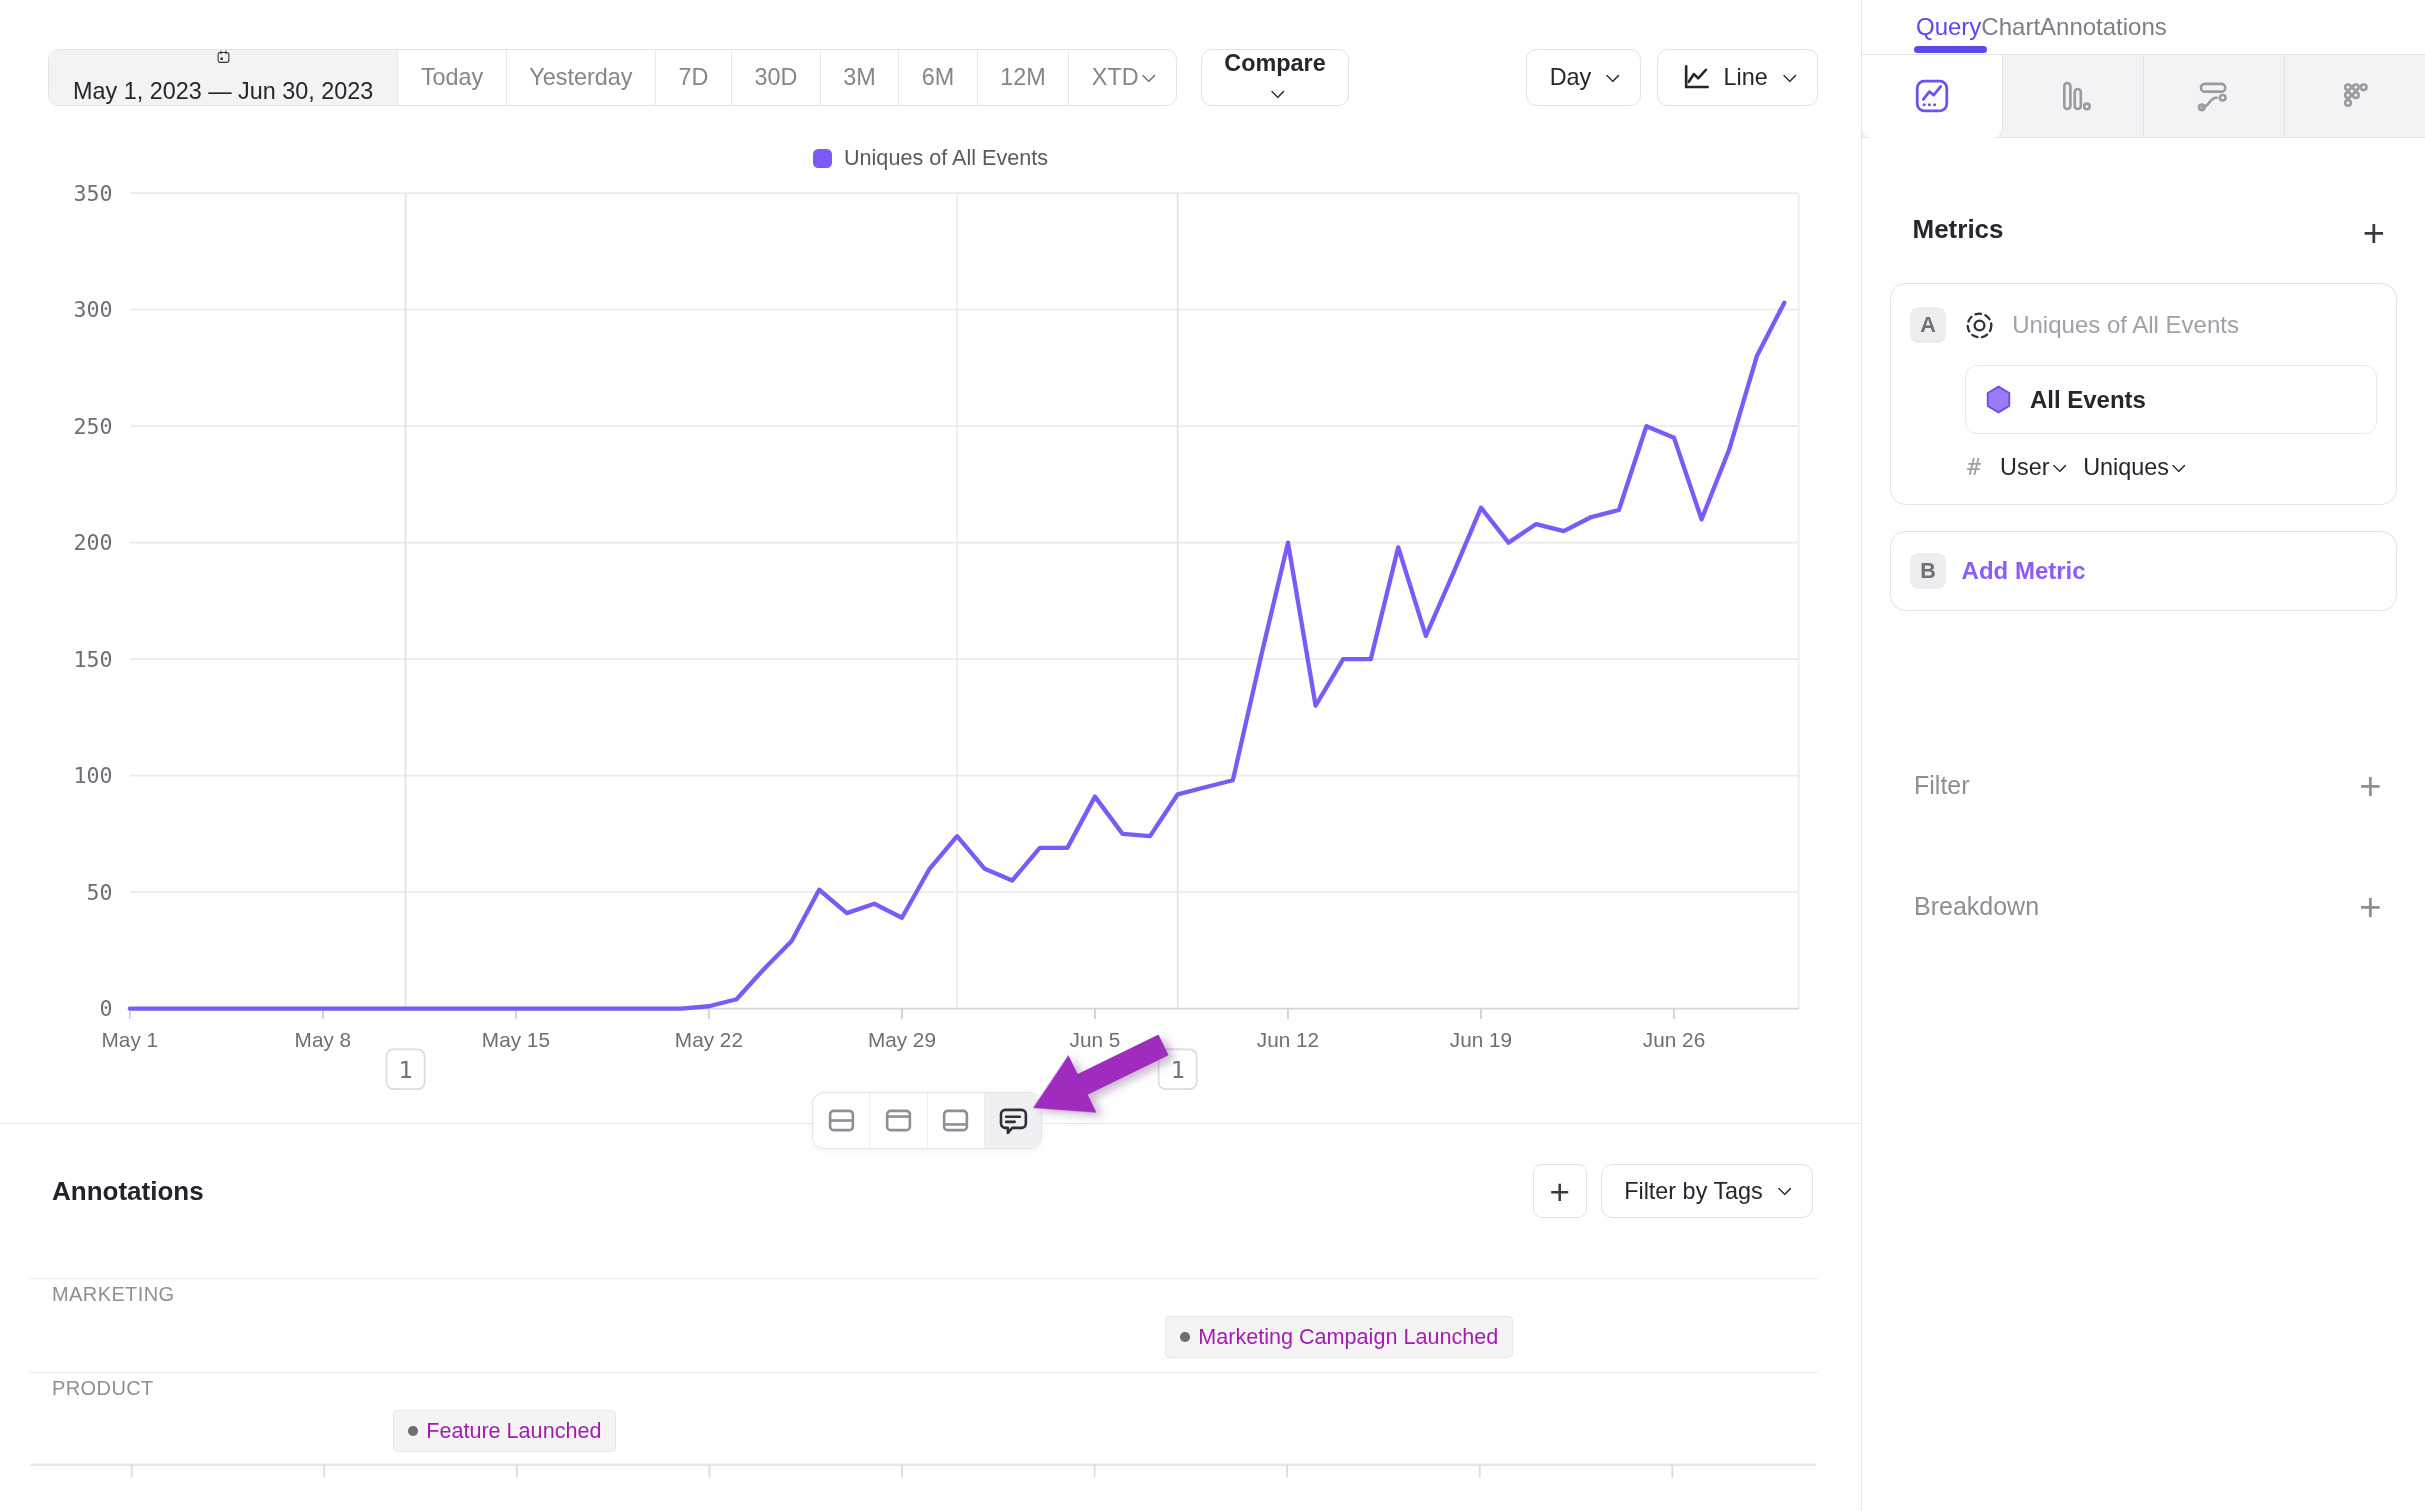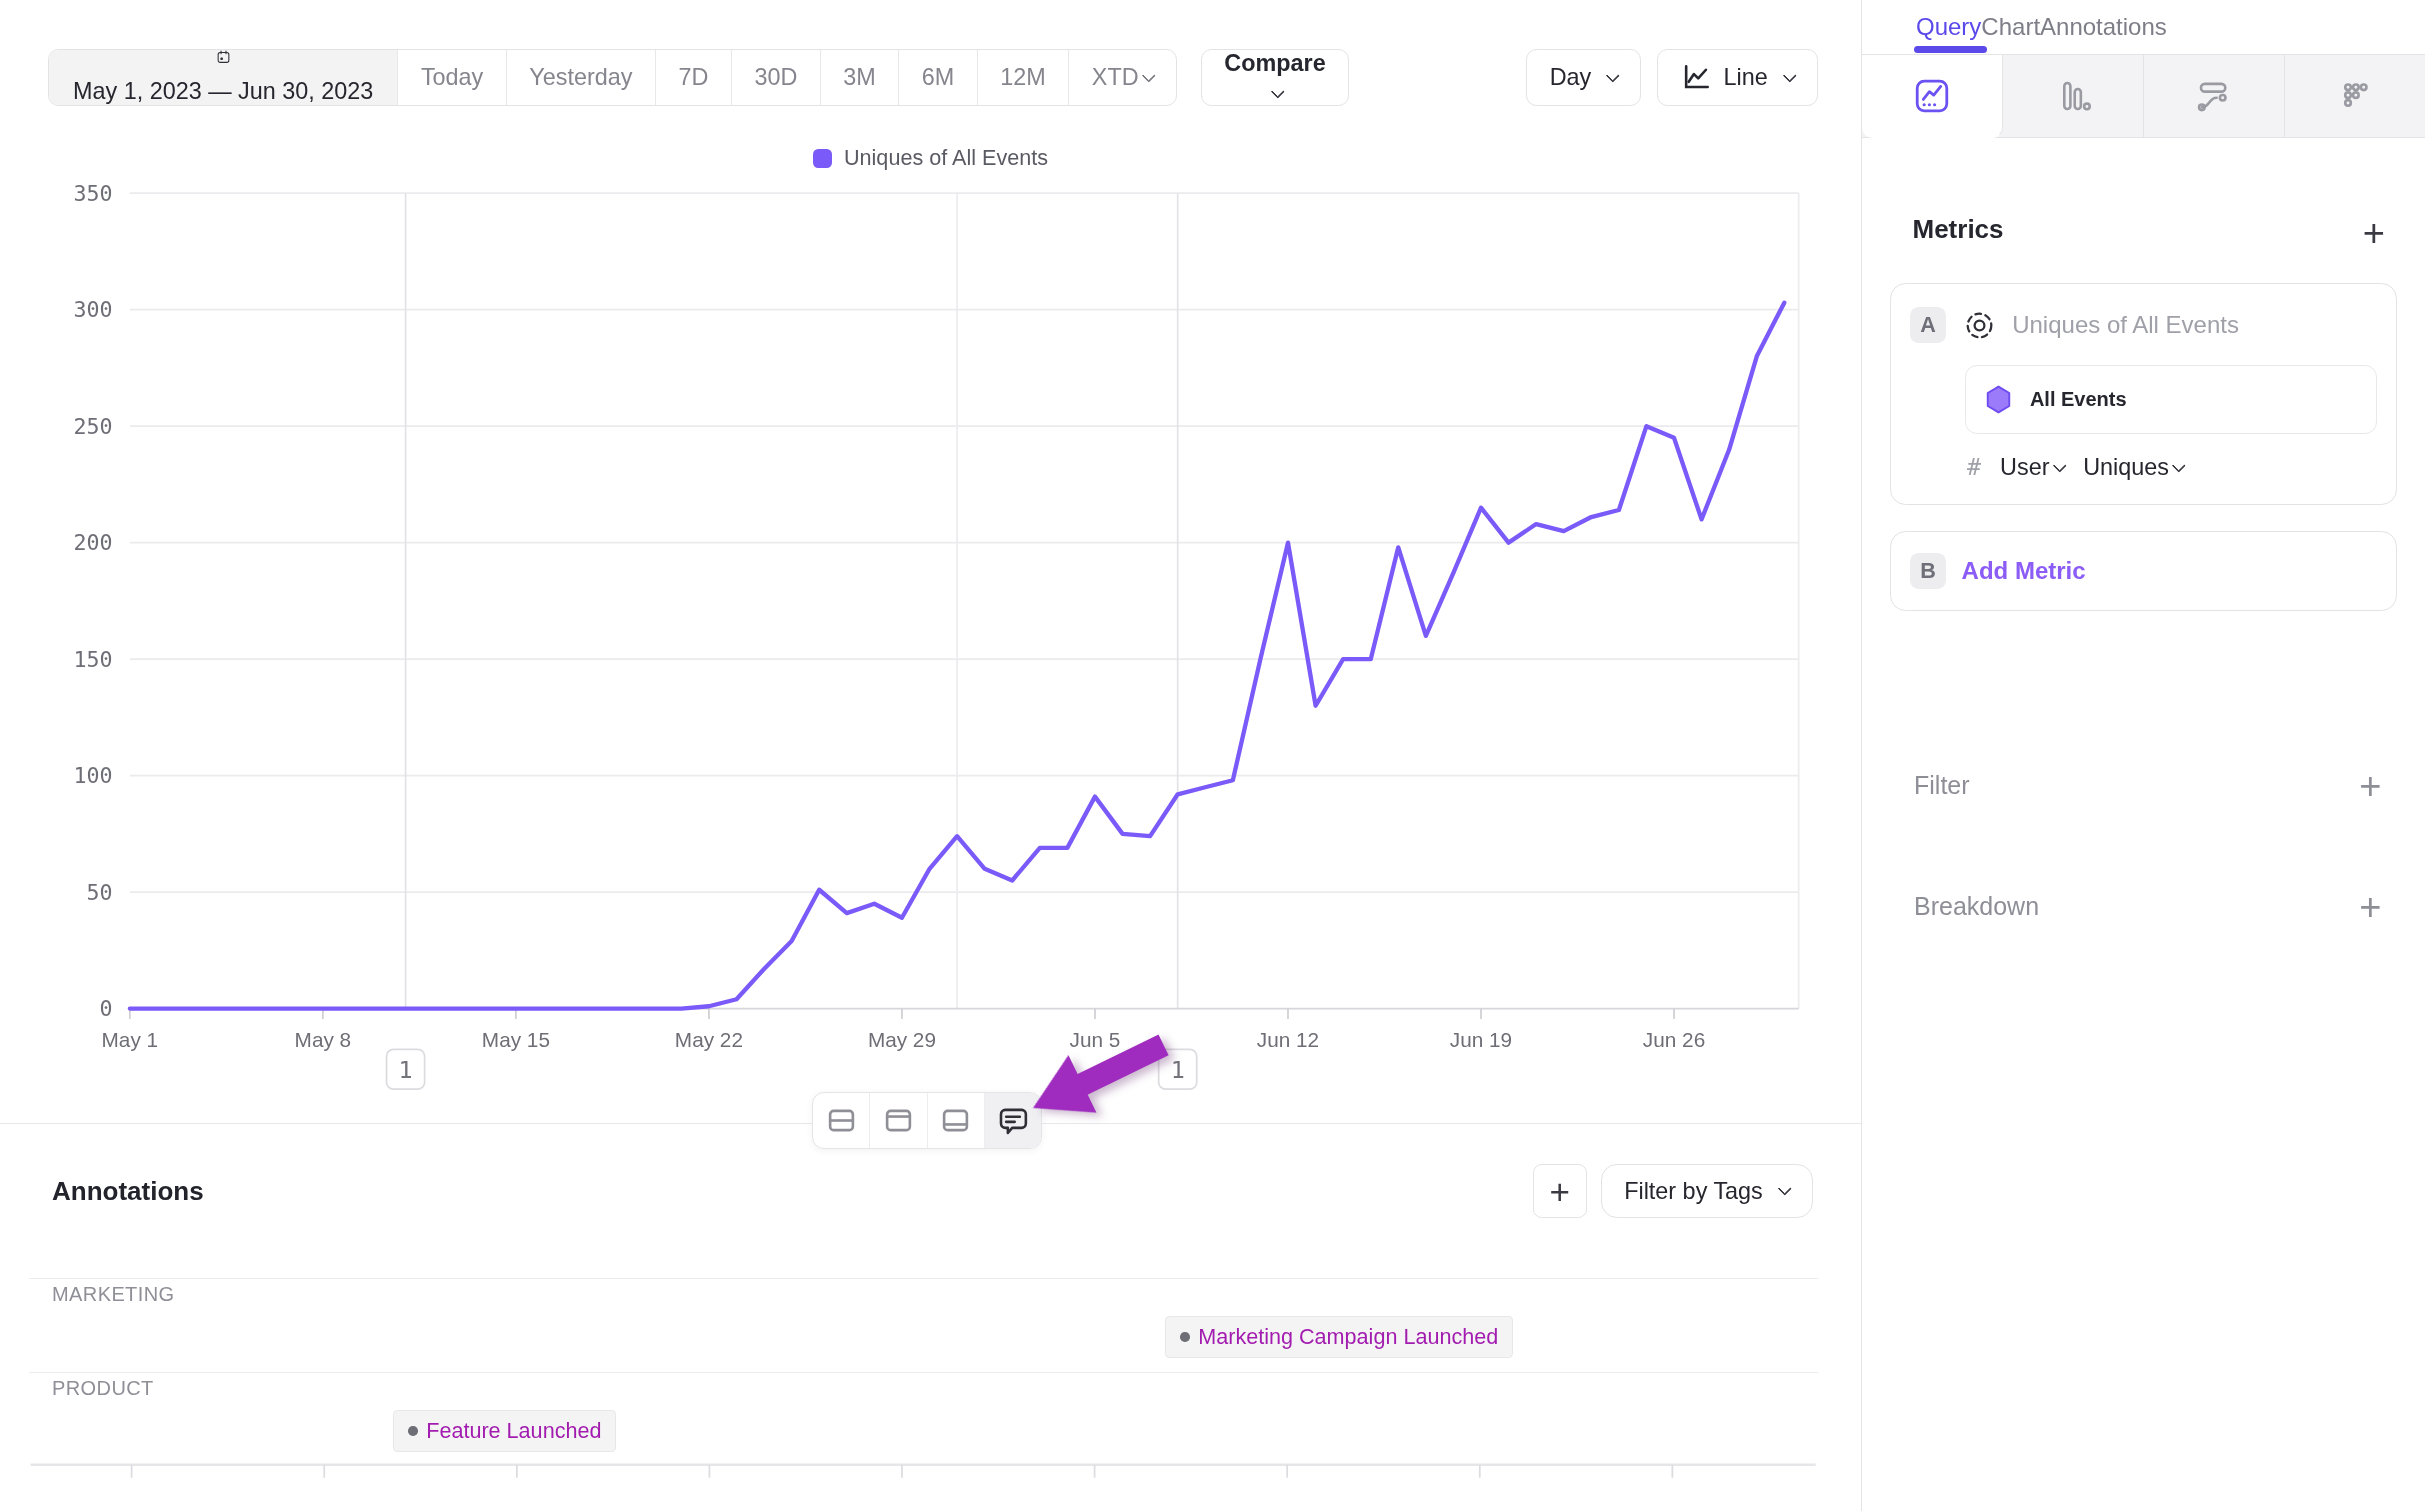--- a/index.html
+++ b/index.html
@@ -77,21 +77,21 @@
   .sb-sec-title{font-size:26px;font-weight:700;color:#26262e;}
   .plus-glyph{font-size:38px;font-weight:300;color:#3a3a42;line-height:1;}
   .plus-glyph.gray{color:#8e8e97;}
   .metric-card{margin-top:31px;border:0.9px solid #e3e3e6;border-radius:15.6px;padding:17.3px 19px;background:#fff;}
   .metric-row{display:flex;align-items:center;gap:15.6px;height:48px;}
   .letter-badge{width:36px;height:36px;border-radius:8.7px;background:#ededf0;color:#6f6f79;font-weight:700;
      font-size:21.6px;display:flex;align-items:center;justify-content:center;flex:0 0 auto;}
   .metric-name{font-size:24px;color:#9fa0a8;}
   .event-card{margin:15.6px 0 0 55px;border:0.9px solid #e8e8eb;border-radius:12px;padding:5.2px 17.3px;}
   .event-row{display:flex;align-items:center;gap:15.6px;height:57px;}
-  .event-label{font-size:20px;font-weight:600;color:#26262e;}
+  .event-label{font-size:24px;font-weight:600;color:#26262e;}
   .event-label.placeholder{font-weight:400;color:#9fa0a8;}
   .agg-row{margin:19px 0 5.2px 57px;display:flex;align-items:center;gap:19px;font-size:23.4px;}
   .agg-hash{color:#9fa0a8;font-family:"DejaVu Sans Mono",monospace;}
   .agg-item{display:flex;align-items:center;color:#26262e;font-weight:500;}
   .add-metric-card{margin-top:26px;border:0.9px solid #e3e3e6;border-radius:15.6px;padding:21px 19px;background:#fff;
      display:flex;align-items:center;gap:15.6px;}
   .add-metric-label{font-size:24px;font-weight:700;color:#8b5cf6;}
   .sb-row{display:flex;align-items:center;justify-content:space-between;padding:0 15.6px 0 24px;gap:24px;}
   .sb-row-label{font-size:25px;font-weight:500;color:#8e8e97;}
   .mt-filter{margin-top:156px;} .mt-breakdown{margin-top:83px;}
@@ -233,21 +233,21 @@
     <div class="shaft"></div>
   </div>
 
   <div class="annotations">
     <div class="ann-header">
       <div class="ann-title">Annotations</div>
       <div class="ann-actions">
         <div class="icon-btn">
           <span>+</span>
         </div>
-        <div class="btn" style="height:54px;border-radius:16px;font-weight:500;">
+        <div class="btn" style="height:54px;border-radius:11px;font-weight:500;">
           <span>Filter by Tags</span>
           <span class="chev dark"></span>
         </div>
       </div>
     </div>
 
     <div class="lane-divider" style="top:154px;"></div>
     <div class="lane-label" style="top:159px;">MARKETING</div>
     <div class="lane-badge" style="top: 192px; left: 1165px;">
       <span class="dot"></span>

